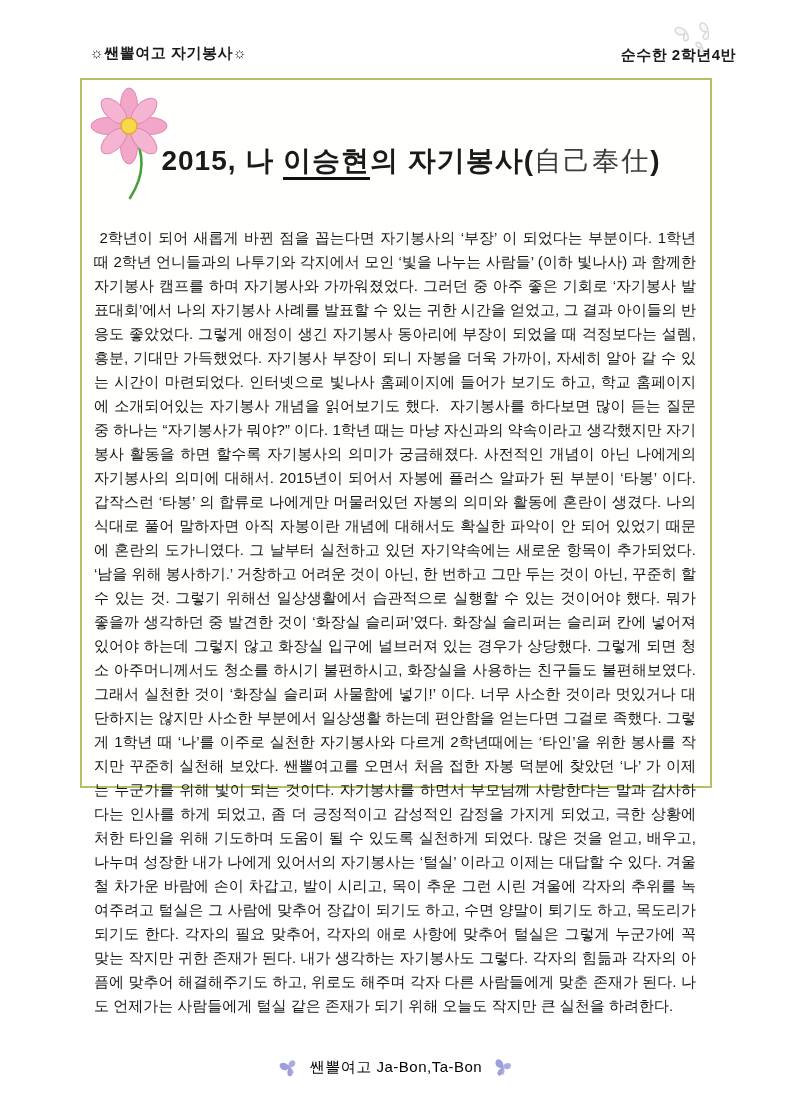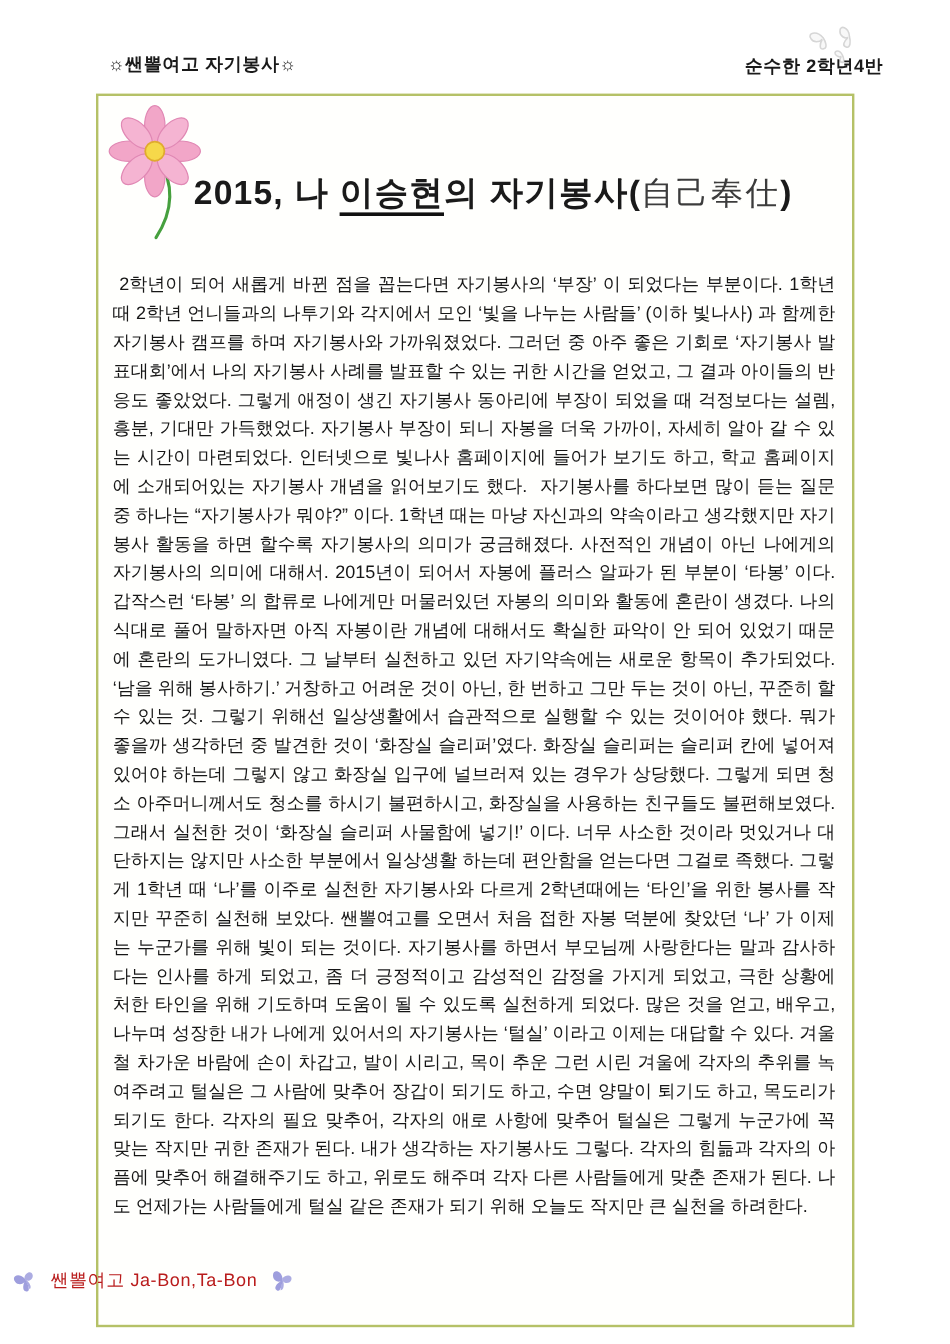--- a/index.html
+++ b/index.html
@@ -6,39 +6,39 @@
   body{
     width:792px;height:1120px;background:#ffffff;position:relative;
     font-family:"Liberation Sans","DejaVu Sans",sans-serif;color:#1a1a1a;
     overflow:hidden;
   }
   .header{position:absolute;top:44px;left:0;width:792px;height:24px;}
   .header-left{position:absolute;left:90px;top:0;font-size:15px;font-weight:bold;letter-spacing:.5px;text-align:right;}
   .header-right{position:absolute;right:56px;top:2px;font-size:15px;font-weight:bold;letter-spacing:.5px;}
   .header-decor{position:absolute;right:70px;top:-24px;width:50px;height:34px;opacity:.85;}
   .content-box{
-    position:absolute;left:80px;top:78px;width:632px;height:1028px;
+    position:absolute;left:80px;top:78px;width:632px;height:710px;
     border:2px solid #b5c167;background:#fffffd;box-sizing:border-box;
   }
   .flower{position:absolute;left:4px;top:6px;width:90px;height:120px;pointer-events:none;}
   .doc-title{
     margin:62px 20px 0 50px;text-align:center;font-size:28px;font-weight:bold;
     letter-spacing:1px;white-space:nowrap;
   }
   .doc-title .name{border-bottom:3px solid #111;padding-bottom:1px;}
   .doc-title .hanja{
     font-family:"Liberation Serif","DejaVu Serif",serif;font-weight:400;color:#3c3c3c;
     font-size:27px;letter-spacing:2px;
   }
   .body-text{
     margin:46px 14px 0 12px;font-size:15px;line-height:24px;color:#161616;
     text-align:justify;word-break:break-all;white-space:pre-wrap;
   }
   .footer{
-    position:absolute;left:0;top:1056px;width:792px;text-align:left;font-size:15px;color:#b91c1c;
+    position:absolute;left:0;top:1056px;width:792px;text-align:center;font-size:15px;color:#000000;
   }
   .footer .f-ico{display:inline-block;width:22px;height:22px;vertical-align:middle;margin:0 10px;}
   .footer .f-text{vertical-align:middle;letter-spacing:.5px;}
 </style>
 </head>
 <body>
 
 <div class="header">
   <span class="header-left">☼쌘뽈여고 자기봉사☼</span>
   <svg class="header-decor" viewBox="0 0 50 34">

